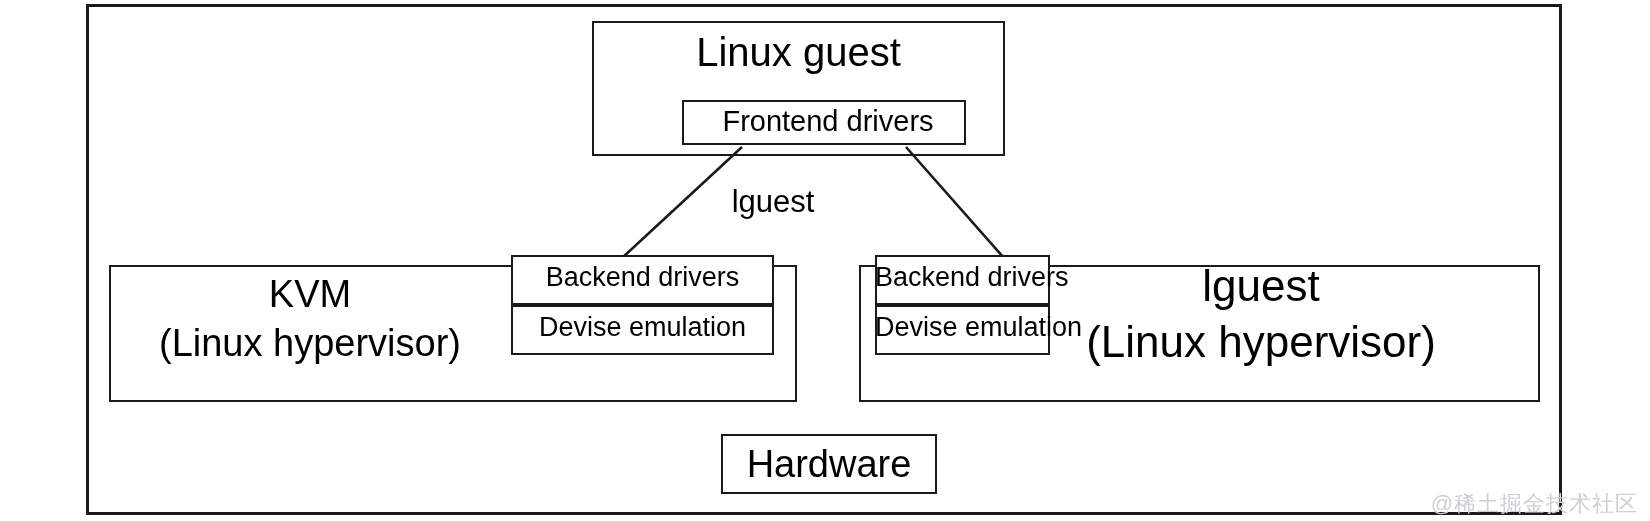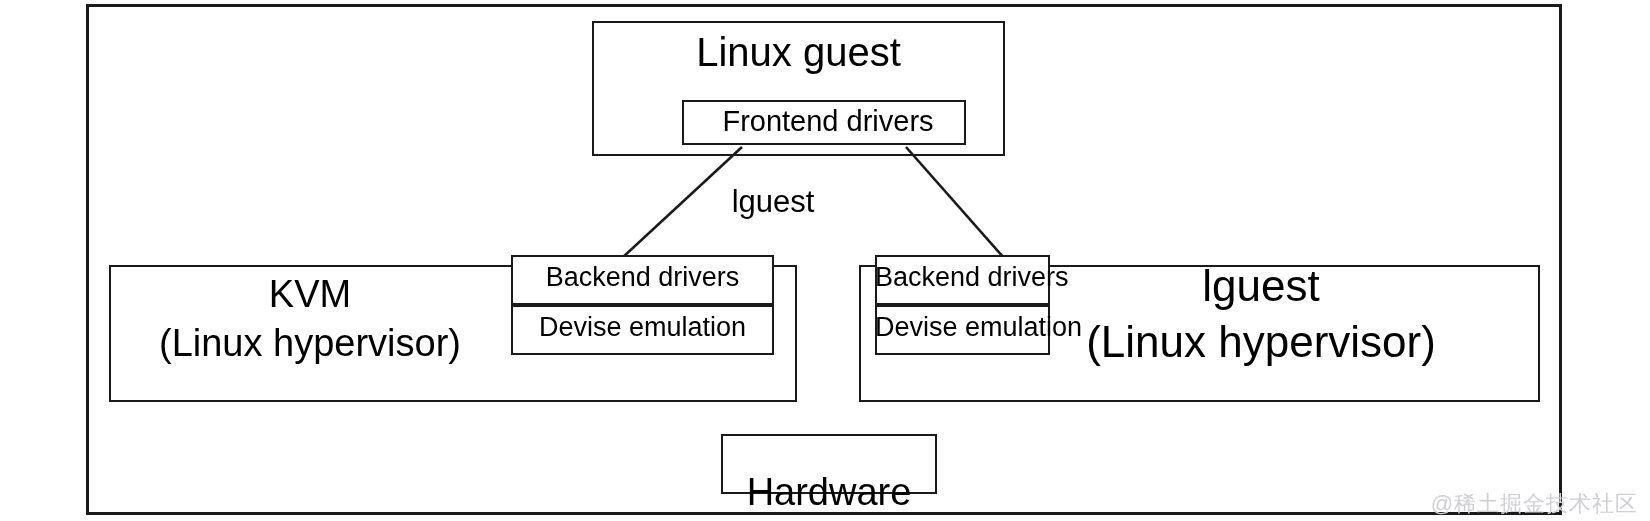--- a/index.html
+++ b/index.html
@@ -174,21 +174,20 @@
     top: 434px;
     width: 216px;
     height: 60px;
   }
   .hardware-label {
     left: 721px;
     top: 445px;
     width: 216px;
     text-align: center;
     font-size: 38px;
-    margin-top: 28px;
   }
 
   
   .watermark {
     right: 12px;
     bottom: 6px;
     left: auto;
     top: auto;
     font-size: 22px;
     color: #cfcfd4;

